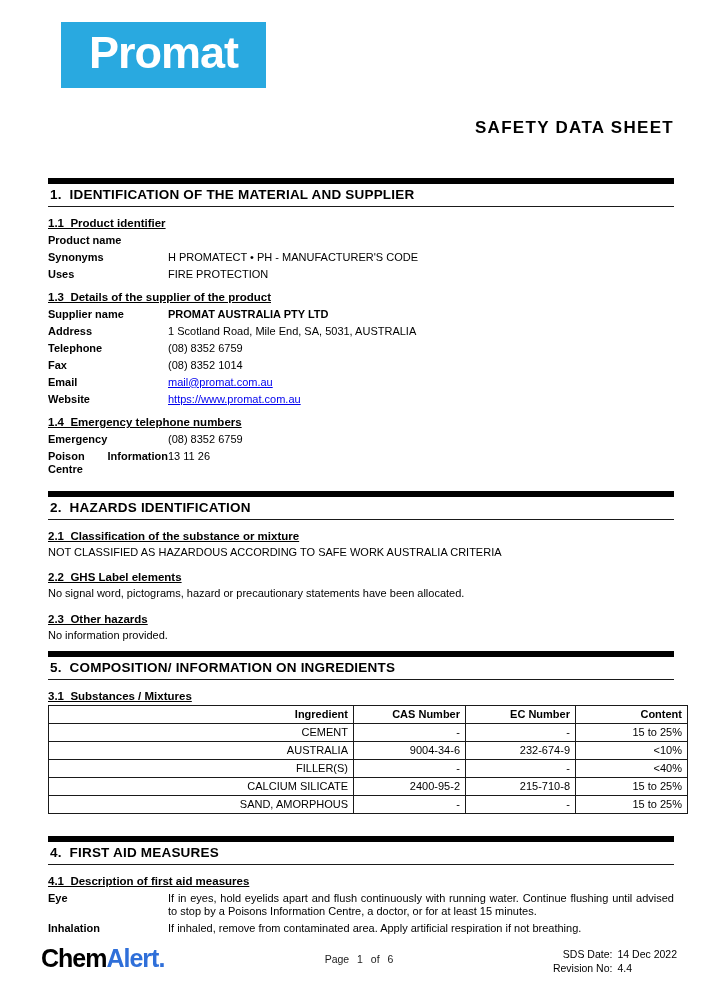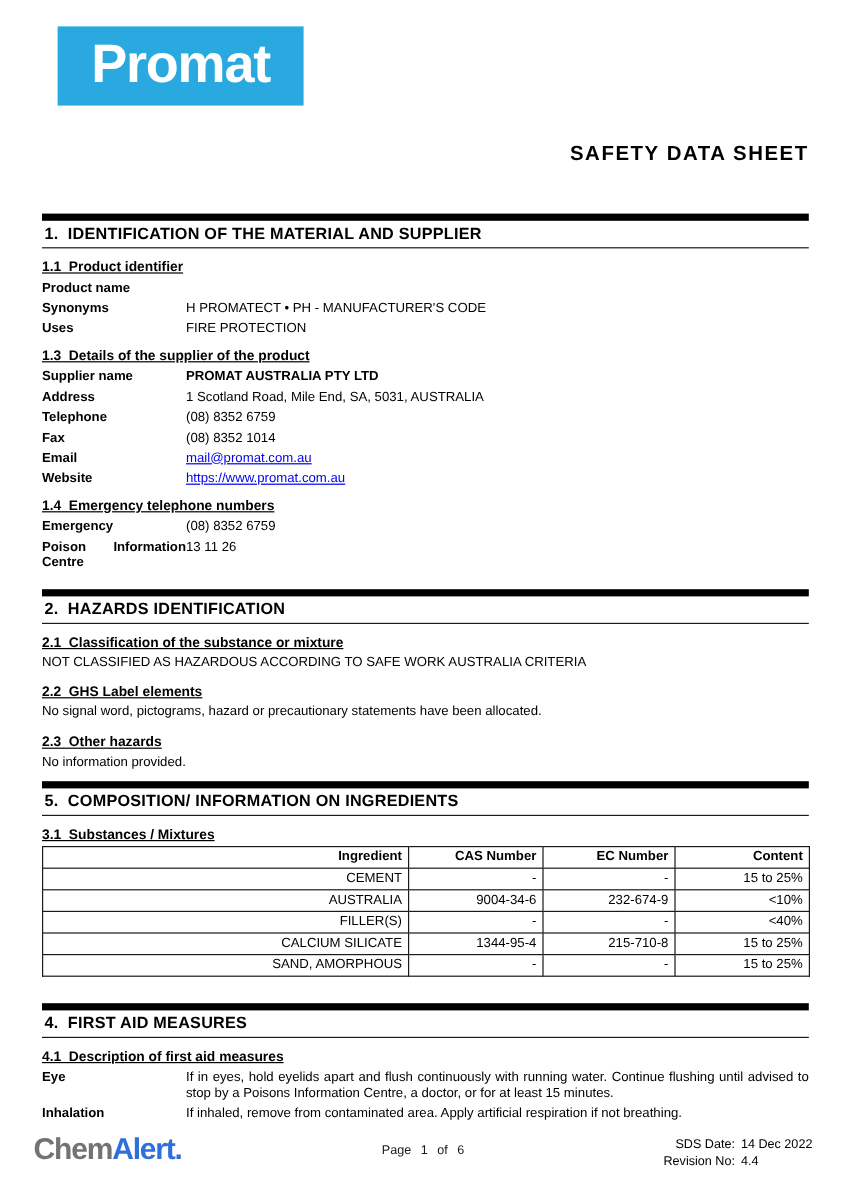--- a/index.html
+++ b/index.html
@@ -1,21 +1,21 @@
 <!DOCTYPE html>
 <html><head>
 <meta charset="utf-8">
 <style>
   * { margin:0; padding:0; box-sizing:border-box; }
   html,body { background:#ffffff; }
   body {
     width:707px; height:1000px; position:relative; overflow:hidden;
     font-family:"Liberation Sans", sans-serif; font-size:11px; color:#000;
   }
-  .page { position:absolute; inset:0; }
+  .page { position:absolute; inset:0;margin-left:13px; }
   .content { padding:0 33px 0 35px; }
 
   
   .logo-row { padding-top:22px; padding-left:13px; }
   .promat-logo {
     display:flex; align-items:center; justify-content:center;
     width:205px; height:66px; background:#29A9E0;
   }
   .promat-logo span {
     color:#fff; font-weight:bold; font-size:45px; letter-spacing:-1px;
@@ -65,21 +65,21 @@
   table.ingredients th { font-weight:bold; }
   col.c-ing { width:305px; } col.c-cas { width:112px; }
   col.c-ec { width:110px; } col.c-content { width:112px; }
 
   
   .footer { position:absolute; left:28px; right:30px; top:944px; height:40px; }
   .chemalert {
     position:absolute; left:0; top:0; font-weight:bold; font-size:25px;
     letter-spacing:-1px; line-height:28px;
   }
-  .ca-chem { color:#737373; }
+  .ca-chem { color:#000000; }
   .ca-alert { color:#2F6FD9; }
   .page-num {
     position:absolute; left:0; right:0; top:9px; text-align:center;
     font-size:10.5px; word-spacing:5px; color:#1a1a1a;
   }
   .meta { position:absolute; right:0; top:3px; display:grid;
     grid-template-columns:auto auto; column-gap:5px; font-size:10.5px; line-height:14px; }
   .meta .ml { text-align:right; }
   .meta .mv { text-align:left; }
 </style>
@@ -196,21 +196,21 @@
           <td>&lt;10%</td>
         </tr>
         <tr>
           <td>FILLER(S)</td>
           <td>-</td>
           <td>-</td>
           <td>&lt;40%</td>
         </tr>
         <tr>
           <td>CALCIUM SILICATE</td>
-          <td>1344-95-4</td>
+          <td>2400-95-2</td>
           <td>215-710-8</td>
           <td>15 to 25%</td>
         </tr>
         <tr>
           <td>SAND, AMORPHOUS</td>
           <td>-</td>
           <td>-</td>
           <td>15 to 25%</td>
         </tr>
       </tbody>

